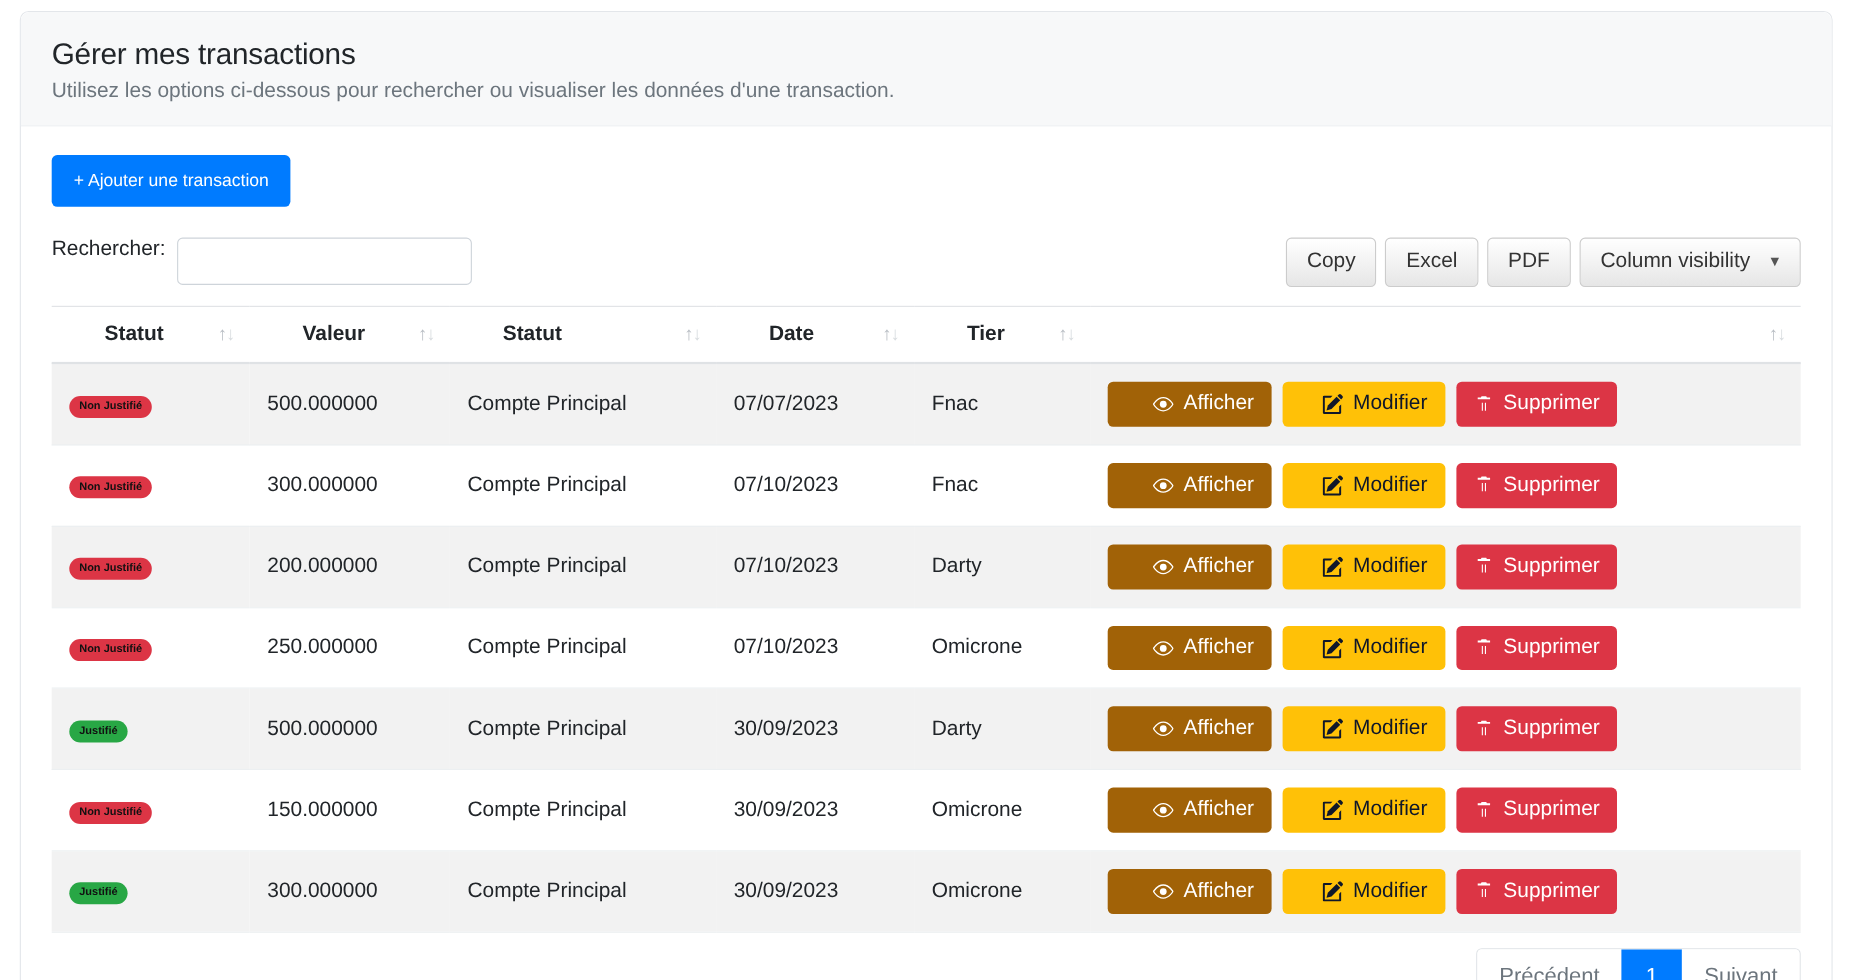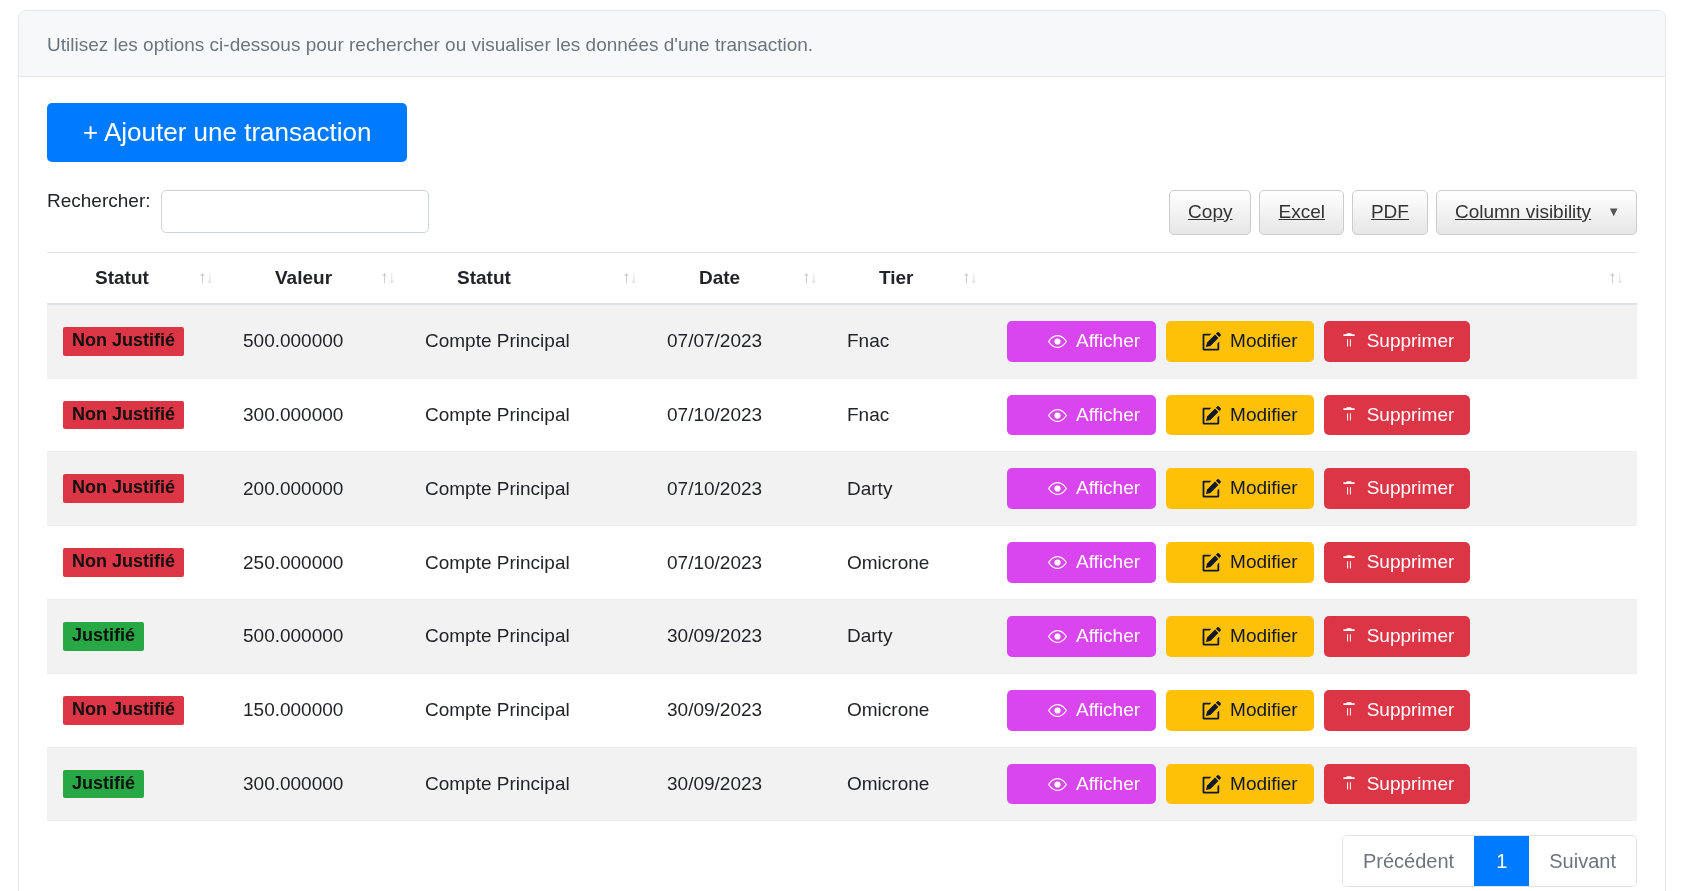--- a/index.html
+++ b/index.html
@@ -51,23 +51,23 @@
     padding: 26px 28px 0 28px;
   }
 
   
   .btn-add {
     display: inline-block;
     background: #007bff;
     color: #ffffff;
     border: none;
     border-radius: 5px;
-    font-size: 26px;
+    font-size: 16px;
     font-family: "Liberation Sans", sans-serif;
-    padding: 14px 36px;
+    padding: 14px 20px;
     cursor: pointer;
     line-height: 1.2;
   }
 
   
   .toolbar {
     position: relative;
     margin-top: 28px;
     height: 52px;
   }
@@ -104,21 +104,20 @@
     background: linear-gradient(to bottom, #ffffff 0%, #e6e6e6 100%);
     border: 1px solid #cccccc;
     border-radius: 5px;
     color: #333333;
     font-size: 19px;
     font-family: "Liberation Sans", sans-serif;
     padding: 9px 18px;
     cursor: pointer;
     line-height: 1.3;
     white-space: nowrap;
-    text-decoration: underline;
   }
   .btn-colvis {
     padding-right: 16px;
   }
   .caret {
     display: inline-block;
     margin-left: 16px;
     font-size: 13px;
     color: #555;
     vertical-align: middle;
@@ -174,22 +173,22 @@
   .col-statut  { width: 180px; }
   .col-valeur  { width: 182px; }
   .col-compte  { width: 242px; }
   .col-date    { width: 180px; }
   .col-tier    { width: 160px; }
   .col-actions { width: auto; }
 
   
   .badge {
     display: inline-block;
-    border-radius: 2px;
-    font-size: 18px;
+    border-radius: 12px;
+    font-size: 10px;
     font-weight: bold;
     padding: 4px 9px 5px 9px;
     line-height: 1.1;
     color: #1a1a1a;
     white-space: nowrap;
   }
   .badge-danger  { background: #dc3545; color: #111; }
   .badge-success { background: #28a745; color: #111; }
 
   
@@ -204,21 +203,21 @@
     font-size: 19px;
     font-family: "Liberation Sans", sans-serif;
     padding: 9px 16px;
     cursor: pointer;
     display: inline-flex;
     align-items: center;
     gap: 9px;
     line-height: 1.2;
     white-space: nowrap;
   }
-  .btn-view   { background: #d946ef; color: #ffffff; padding-left: 41px; }
+  .btn-view   { background: #a16207; color: #ffffff; padding-left: 41px; }
   .btn-edit   { background: #ffc107; color: #0f172a; padding-left: 36px; }
   .btn-delete { background: #dc3545; color: #ffffff; }
   .btn-act svg { display: block; flex-shrink: 0; }
 
   
   .pager-row {
     position: relative;
     height: 68px;
     margin-top: 8px;
   }
@@ -247,20 +246,21 @@
     padding-right: 22px;
   }
 </style>
 </head>
 <body>
 
 <div class="page">
   <div class="card">
 
     <div class="card-header">
+      <h1 class="card-title">Gérer mes transactions</h1>
       <p class="card-subtitle">Utilisez les options ci-dessous pour rechercher ou visualiser les données d'une transaction.</p>
     </div>
 
     <div class="card-body">
 
       <button class="btn-add">+ Ajouter une transaction</button>
 
       <div class="toolbar">
         <div class="search-wrap">
           <span class="search-label">Rechercher:</span>

